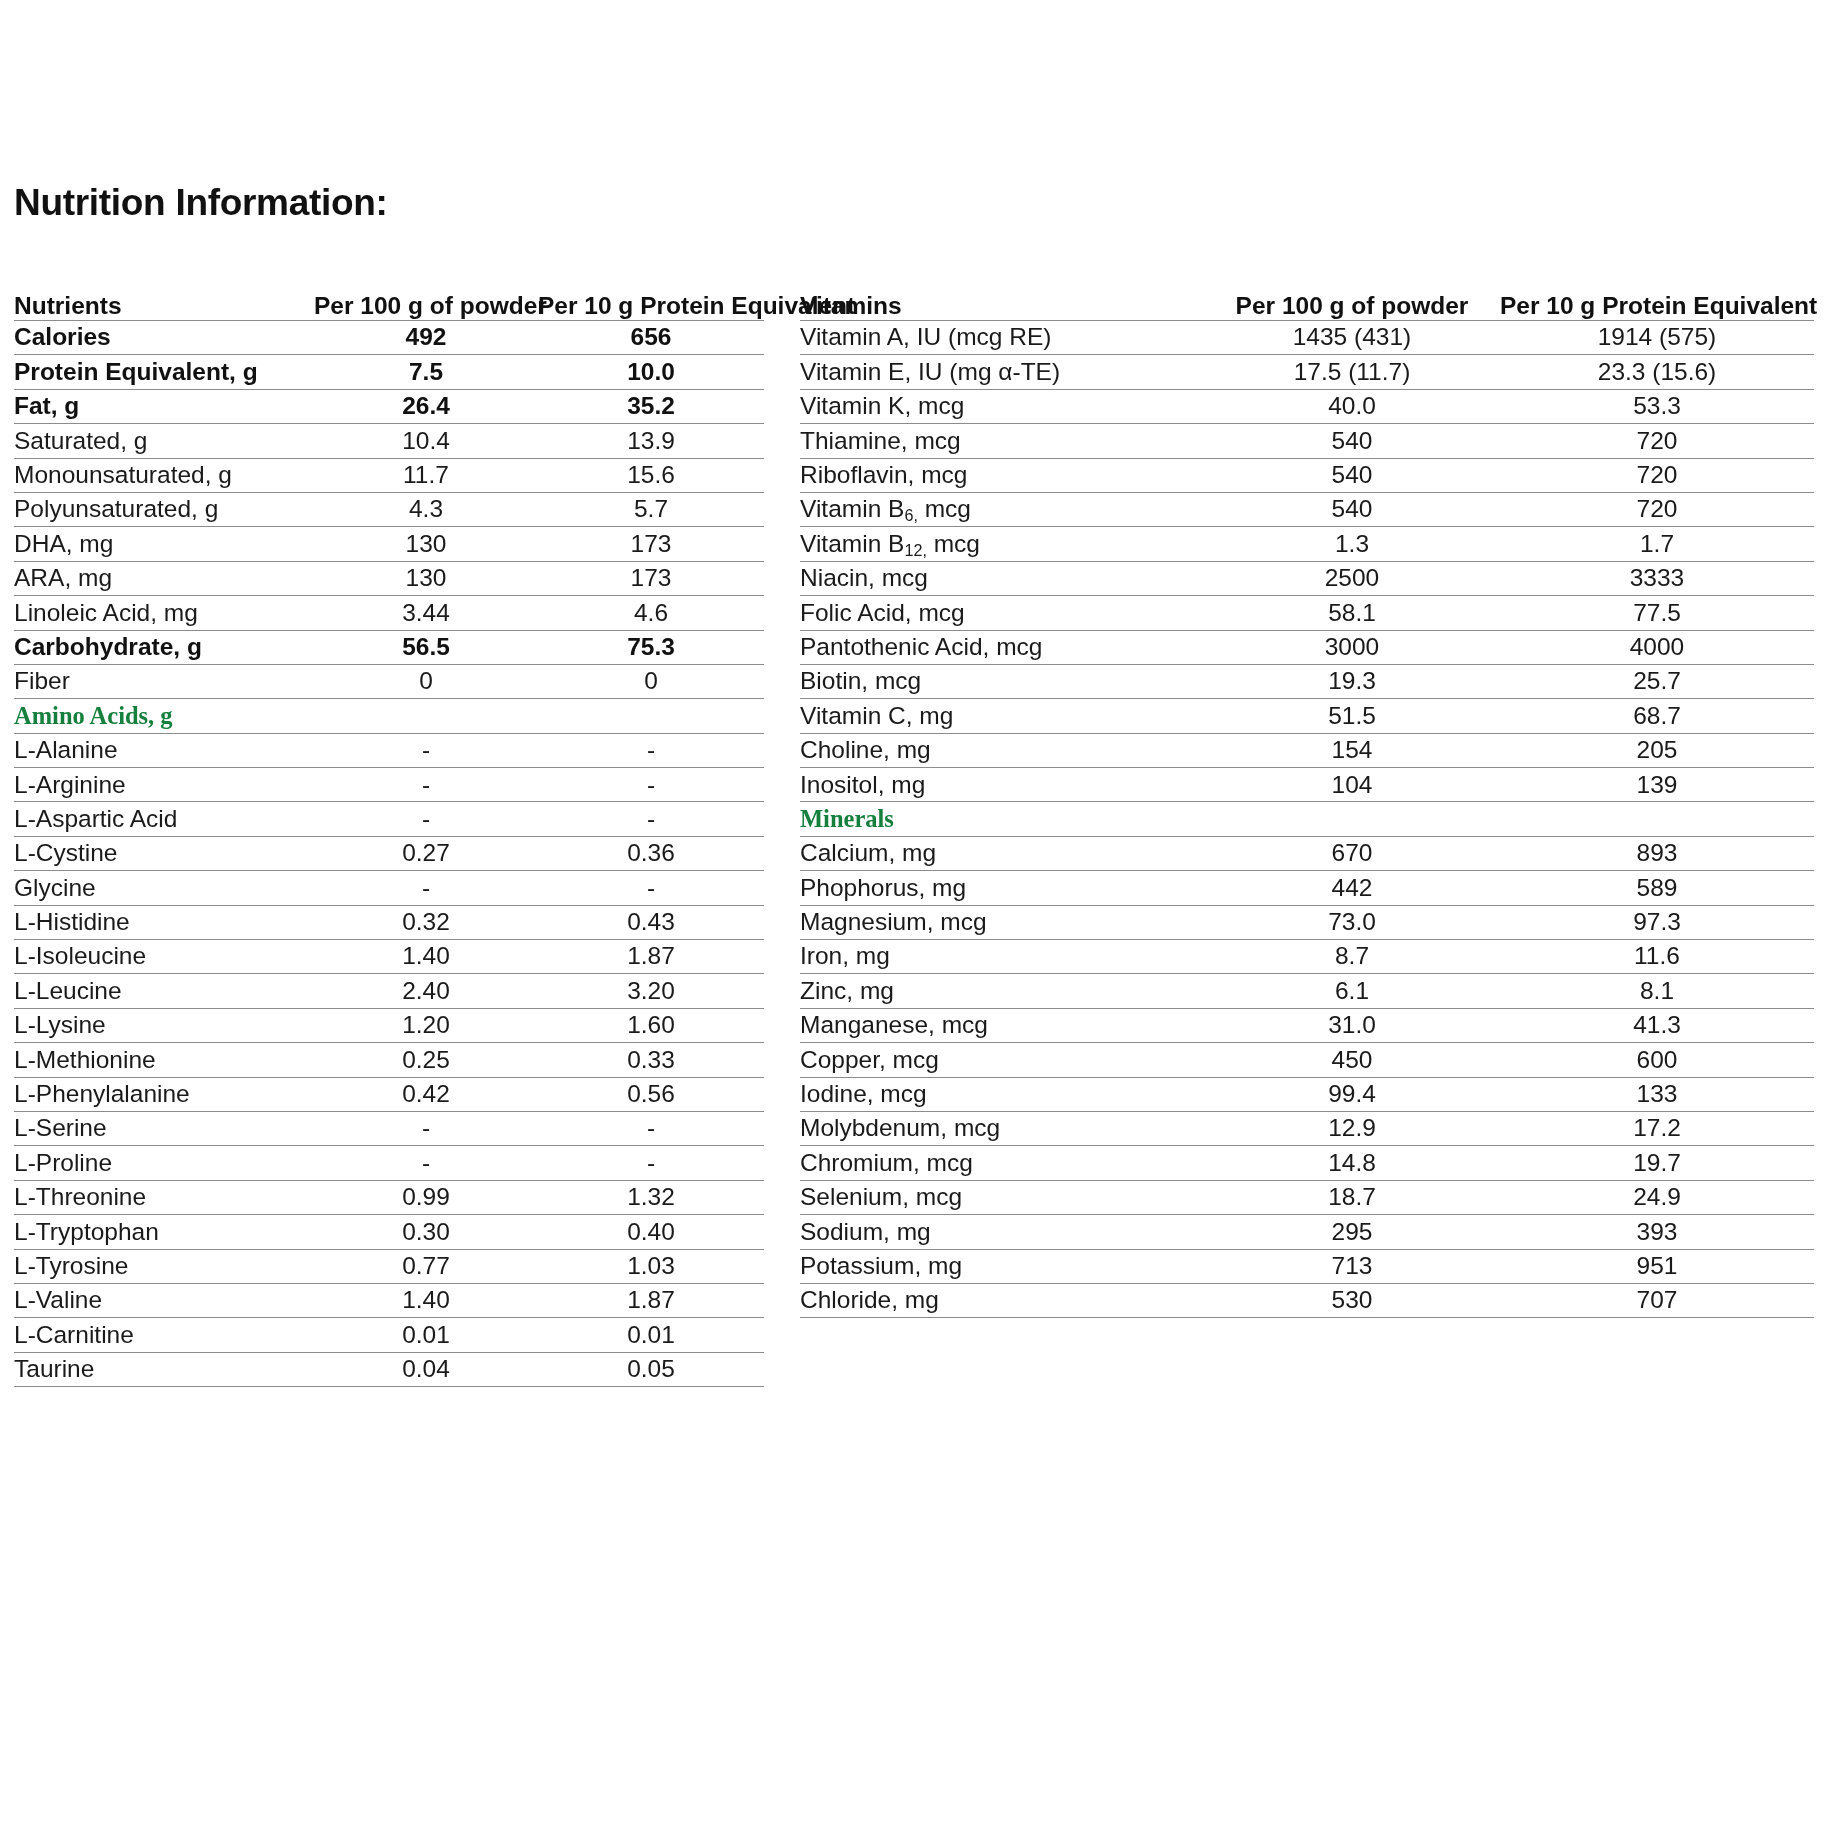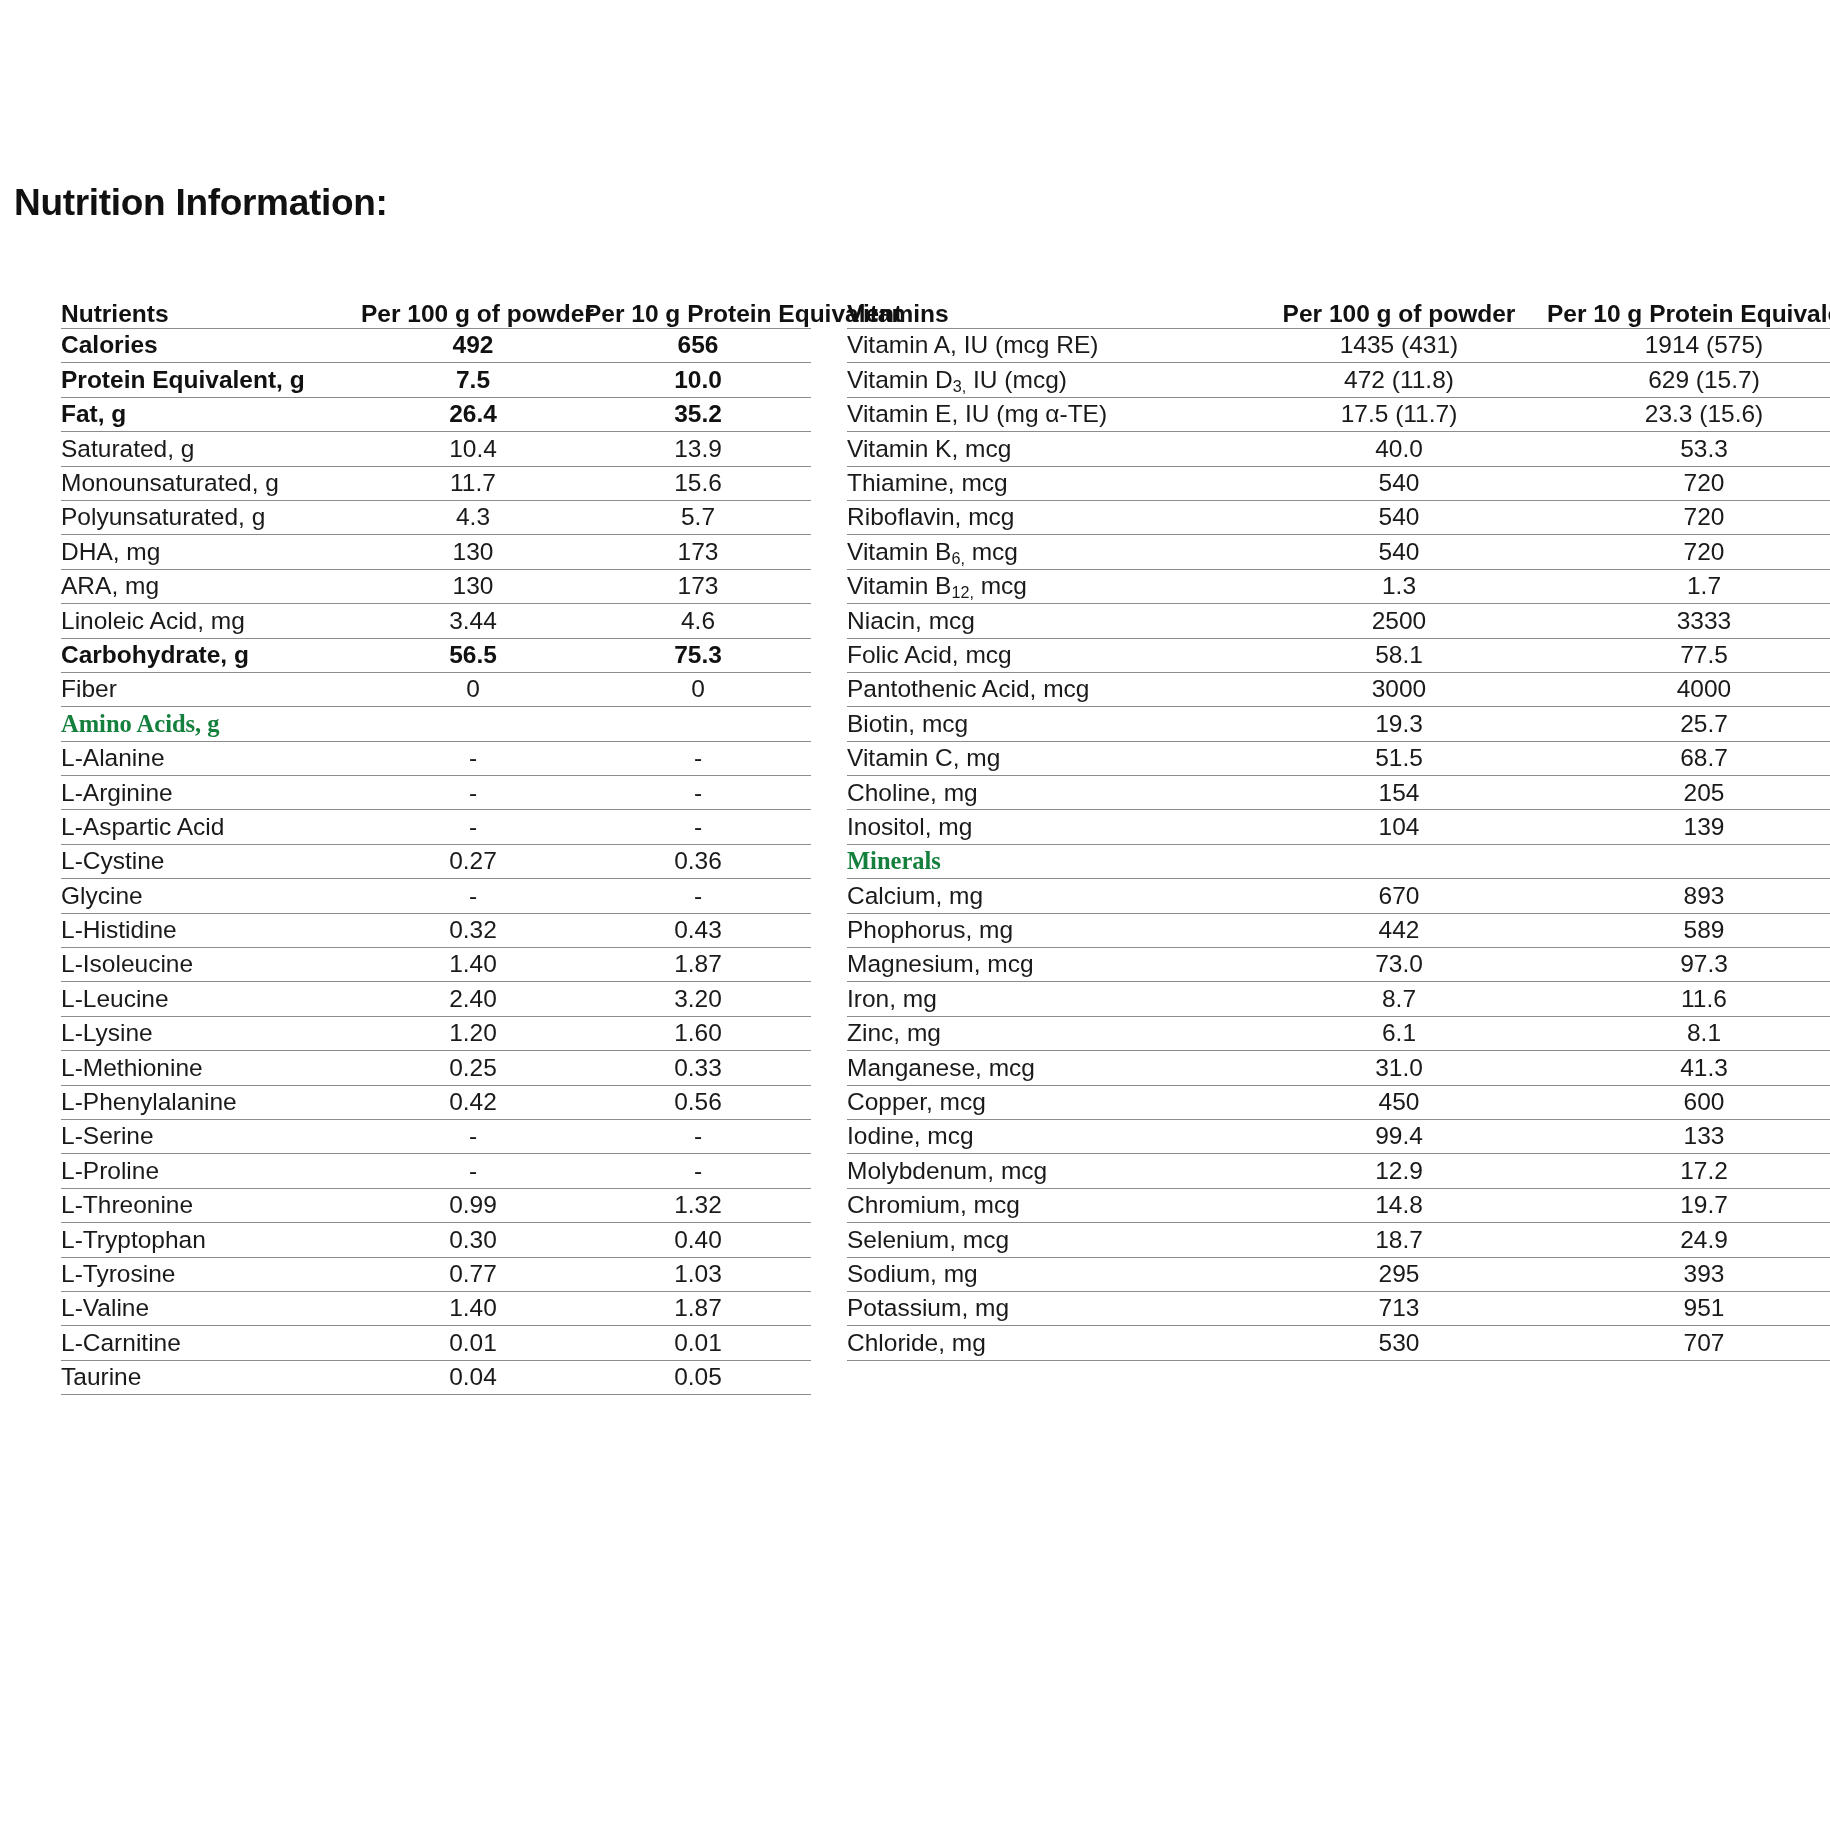--- a/index.html
+++ b/index.html
@@ -31,22 +31,21 @@
     font-size: 37px;
     font-weight: 700;
     letter-spacing: -0.3px;
     color: #111111;
     white-space: nowrap;
   }
 
   
   .table-wrap {
     position: absolute;
-    top: 300px;
-    margin-left: 47px;
+    top: 292px;
   }
   #left-table-wrap  { left: 14px;  width: 750px; }
   #right-table-wrap { left: 800px; width: 1014px; }
 
   table.nutri {
     width: 100%;
     border-collapse: collapse;
     table-layout: fixed;
   }
 
@@ -305,25 +304,20 @@
           <th class="h-val">Per 10 g Protein Equivalent</th>
         </tr>
       </thead>
       <tbody id="right-body">
           <tr>
             <td class="name">Vitamin A, IU (mcg RE)</td>
             <td class="val">1435 (431)</td>
             <td class="val">1914 (575)</td>
           </tr>
           <tr>
-            <td class="name">Vitamin D<sub>3,</sub> IU (mcg)</td>
-            <td class="val">472 (11.8)</td>
-            <td class="val">629 (15.7)</td>
-          </tr>
-          <tr>
             <td class="name">Vitamin E, IU (mg α-TE)</td>
             <td class="val">17.5 (11.7)</td>
             <td class="val">23.3 (15.6)</td>
           </tr>
           <tr>
             <td class="name">Vitamin K, mcg</td>
             <td class="val">40.0</td>
             <td class="val">53.3</td>
           </tr>
           <tr>

